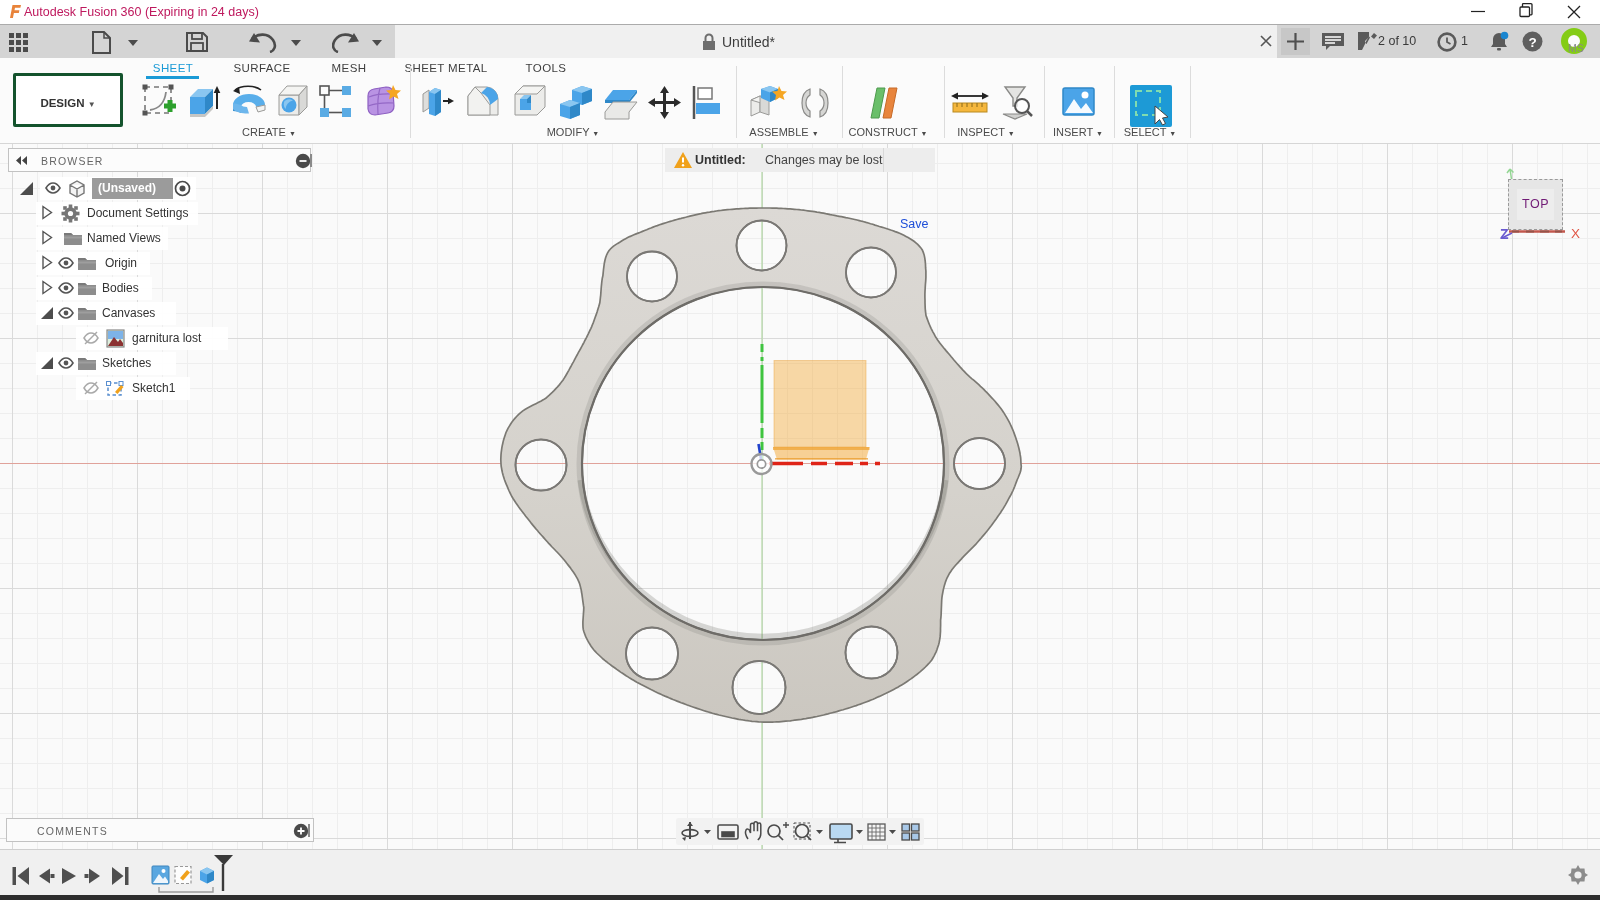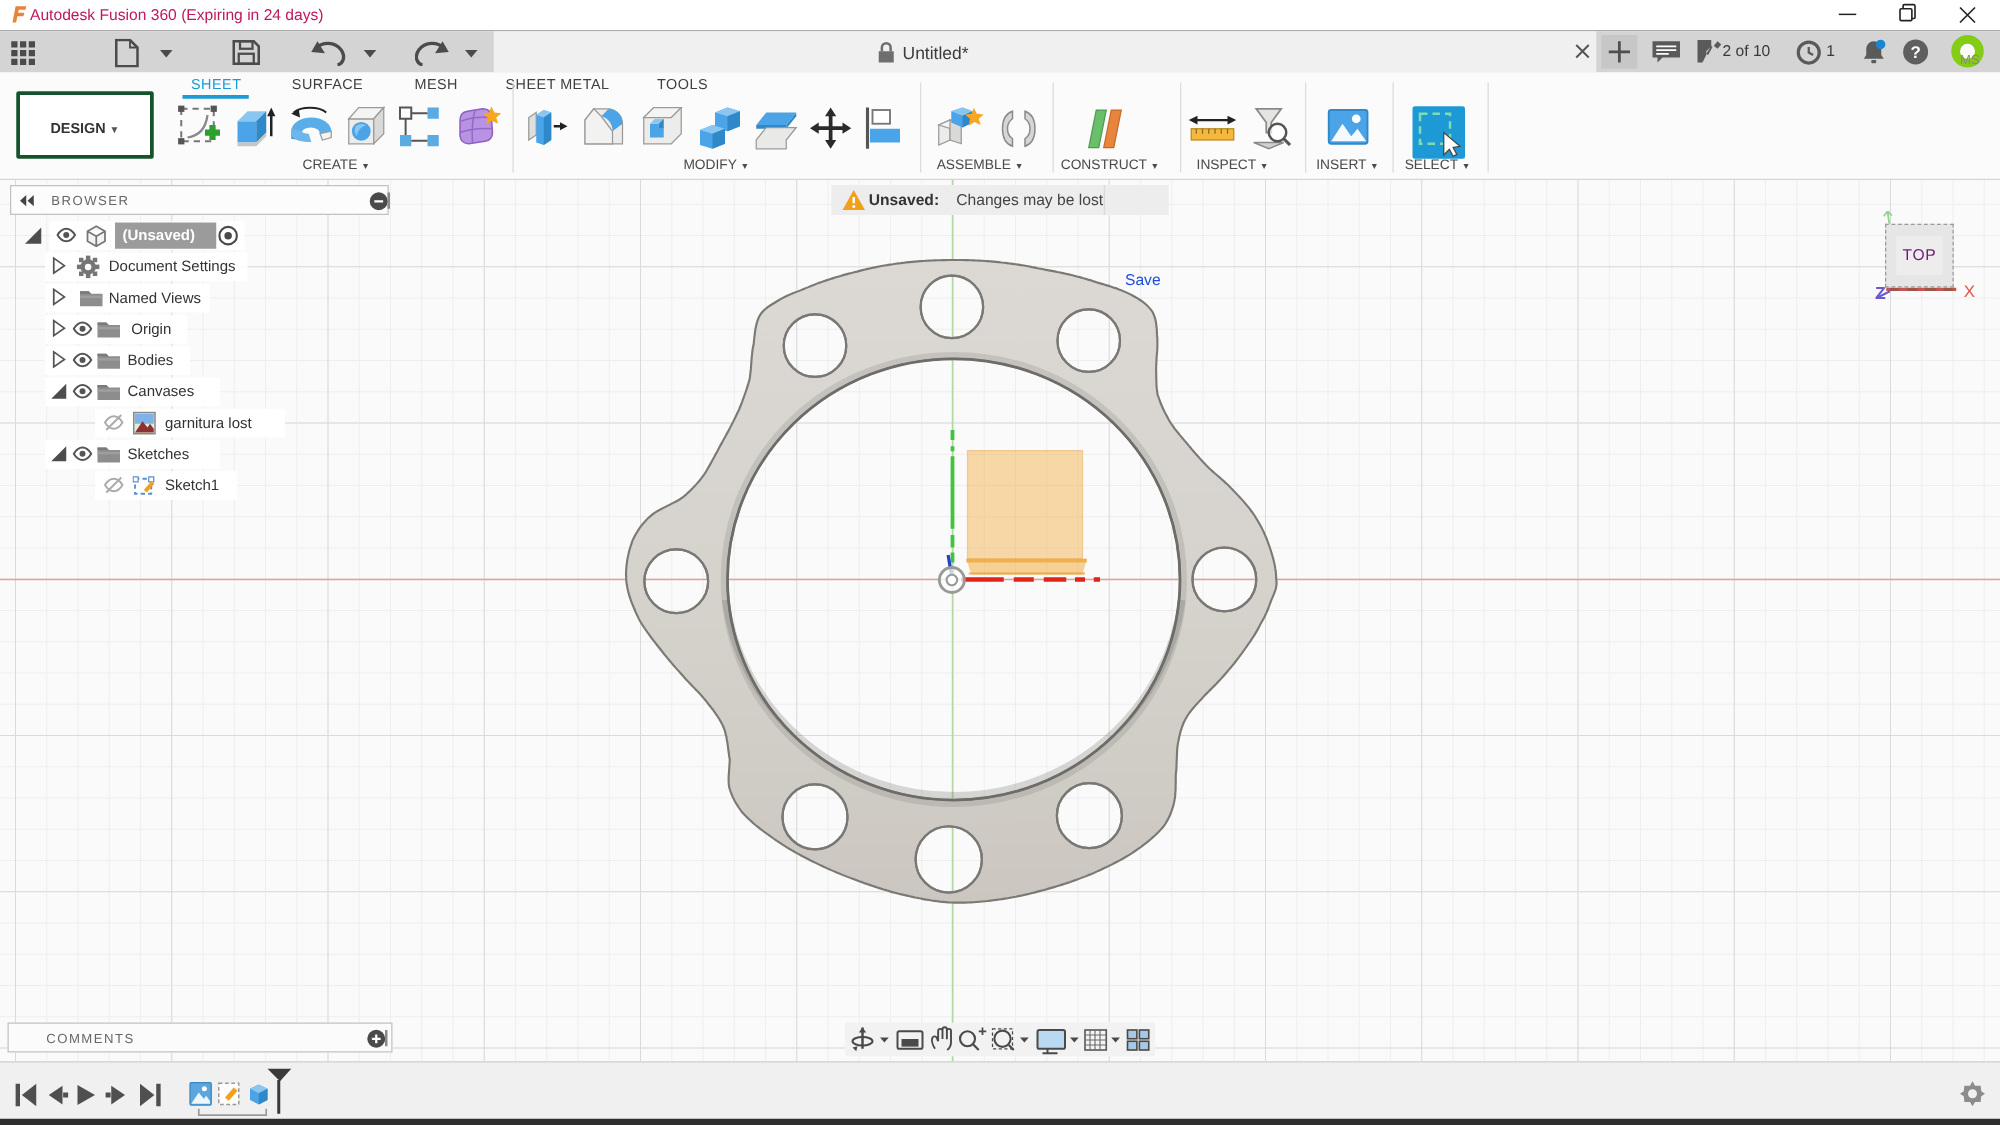--- a/index.html
+++ b/index.html
@@ -329,21 +329,21 @@
   <circle cx="761.5" cy="464" r="10" fill="rgba(255,255,255,0.75)" stroke="#999999" stroke-width="2.3"></circle>
   <circle cx="761.5" cy="464" r="4.2" fill="#fff" stroke="#999999" stroke-width="1.7"></circle>
 </svg>
 
 <div id="warnbar">
   <svg style="position:absolute;left:8px;top:3px" width="20" height="18" viewBox="0 0 20 18">
     <path d="M10 1 L19 17 H1 Z" fill="#f0a11b"></path>
     <path d="M10 6.5 V11.5" stroke="#fff" stroke-width="2"></path>
       <circle cx="10" cy="14.2" r="1.2" fill="#fff"></circle>
   </svg>
-  <span style="position:absolute;left:30px;top:5px;font-size:12.5px;font-weight:bold;color:#333;">Unsaved:</span>
+  <span style="position:absolute;left:30px;top:5px;font-size:12.5px;font-weight:bold;color:#333;">Untitled:</span>
   <span style="position:absolute;left:100px;top:5px;font-size:12.5px;color:#444;">Changes may be lost</span>
   <div style="position:absolute;left:218px;top:0;width:1px;height:24px;background:#d8d8d8;"></div>
   <span style="position:absolute;left:235px;top:21px;font-size:12.5px;color:#1d4ed8;margin-top:48px;">Save</span>
 </div>
 
 <div class="panelhead" style="left:8px;top:148px;width:303px;">
   <svg style="position:absolute;left:6px;top:6px" width="14" height="11" viewBox="0 0 14 11">
     <path d="M6 1 L1 5.5 L6 10 Z M12 1 L7 5.5 L12 10 Z" fill="#444"></path>
   </svg>
   <span class="phtext" style="left:32px;">BROWSER</span>

